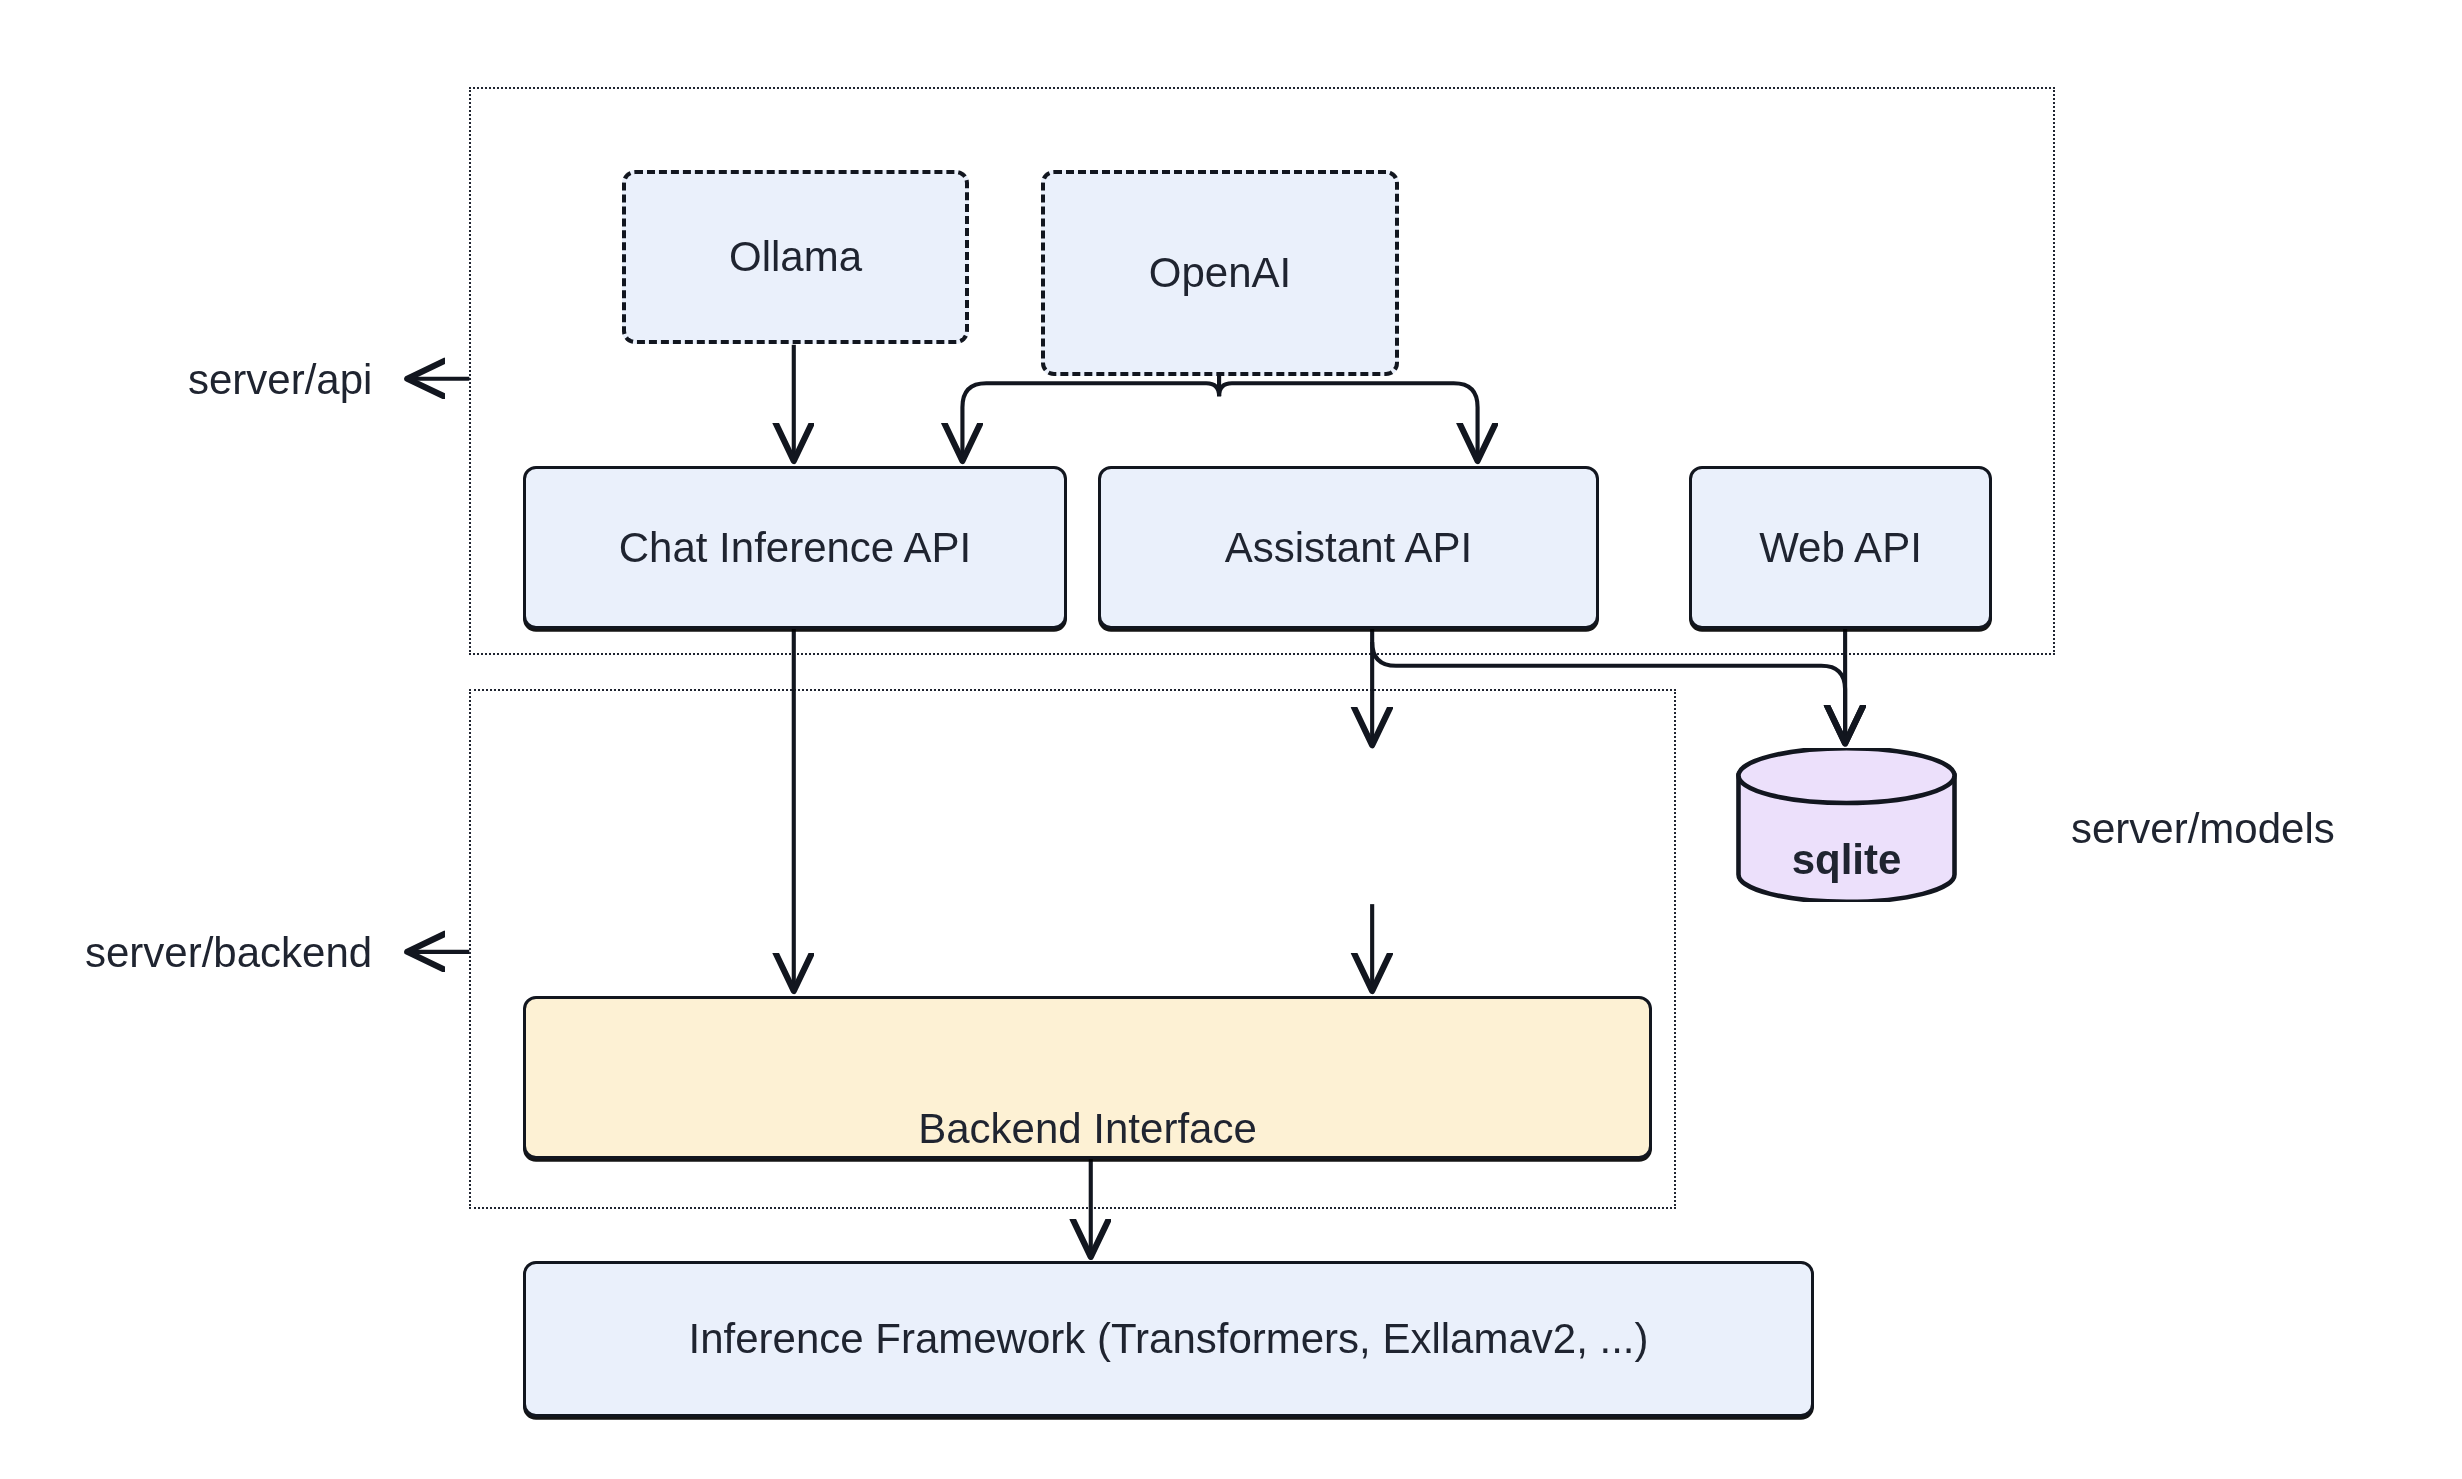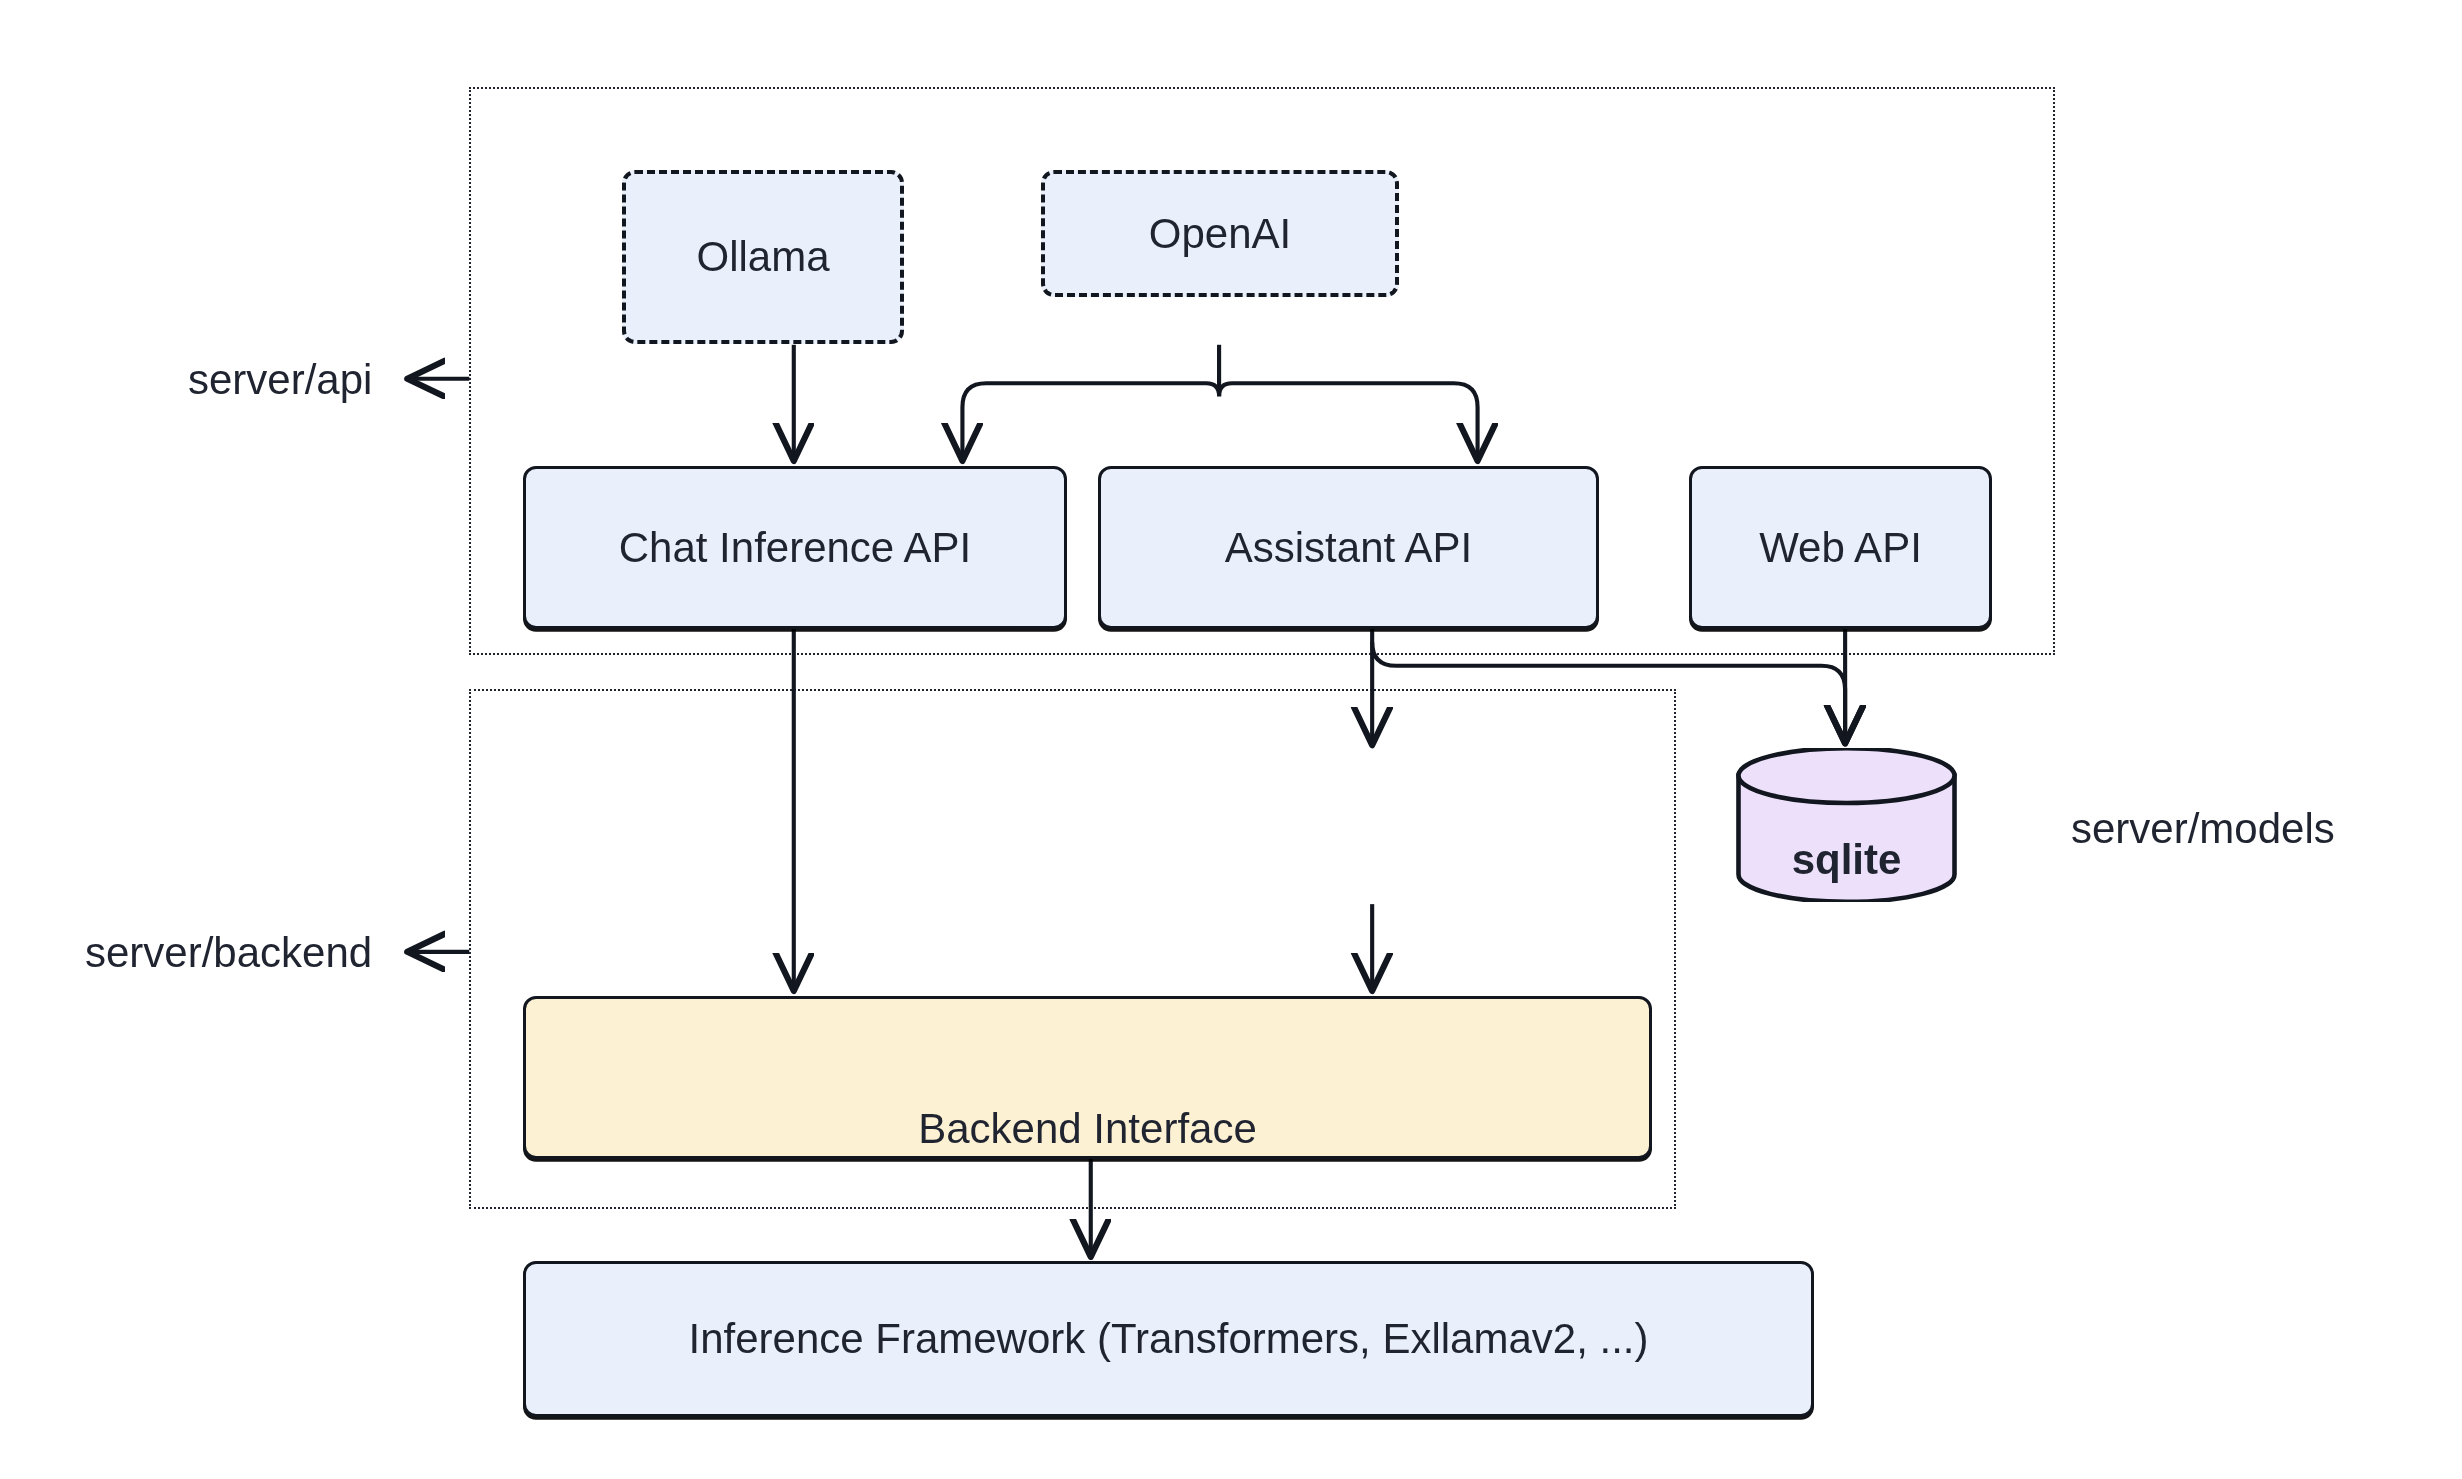--- a/index.html
+++ b/index.html
@@ -116,25 +116,25 @@
 
       <path d="M 1497,986 L 1497,1078" marker-end="url(#arrowhead)"></path>
 
       <path d="M 1190,1264 L 1190,1368" marker-end="url(#arrowhead)"></path>
 
       <path d="M 512,413 L 447,413" marker-end="url(#arrowhead)"></path>
       <path d="M 512,1038 L 447,1038" marker-end="url(#arrowhead)"></path>
     </g>
   </svg>
 
-  <div class="node node-dashed fill-blue" style="left:622px; top:170px; width:282px; height:174px;">
+  <div class="node node-dashed fill-blue" style="left:622px; top:170px; width:347px; height:174px;">
     <span class="node-label fs-46">Ollama</span>
   </div>
 
-  <div class="node node-dashed fill-blue" style="left:1041px; top:170px; width:358px; height:127px;">
+  <div class="node node-dashed fill-blue" style="left:1041px; top:170px; width:358px; height:206px;">
     <span class="node-label fs-46">OpenAI</span>
   </div>
 
   <div class="node node-solid fill-blue" style="left:523px; top:466px; width:544px; height:163px;">
     <span class="node-label fs-46">Chat Inference API</span>
   </div>
 
   <div class="node node-solid fill-blue" style="left:1098px; top:466px; width:501px; height:163px;">
     <span class="node-label fs-46">Assistant API</span>
   </div>

